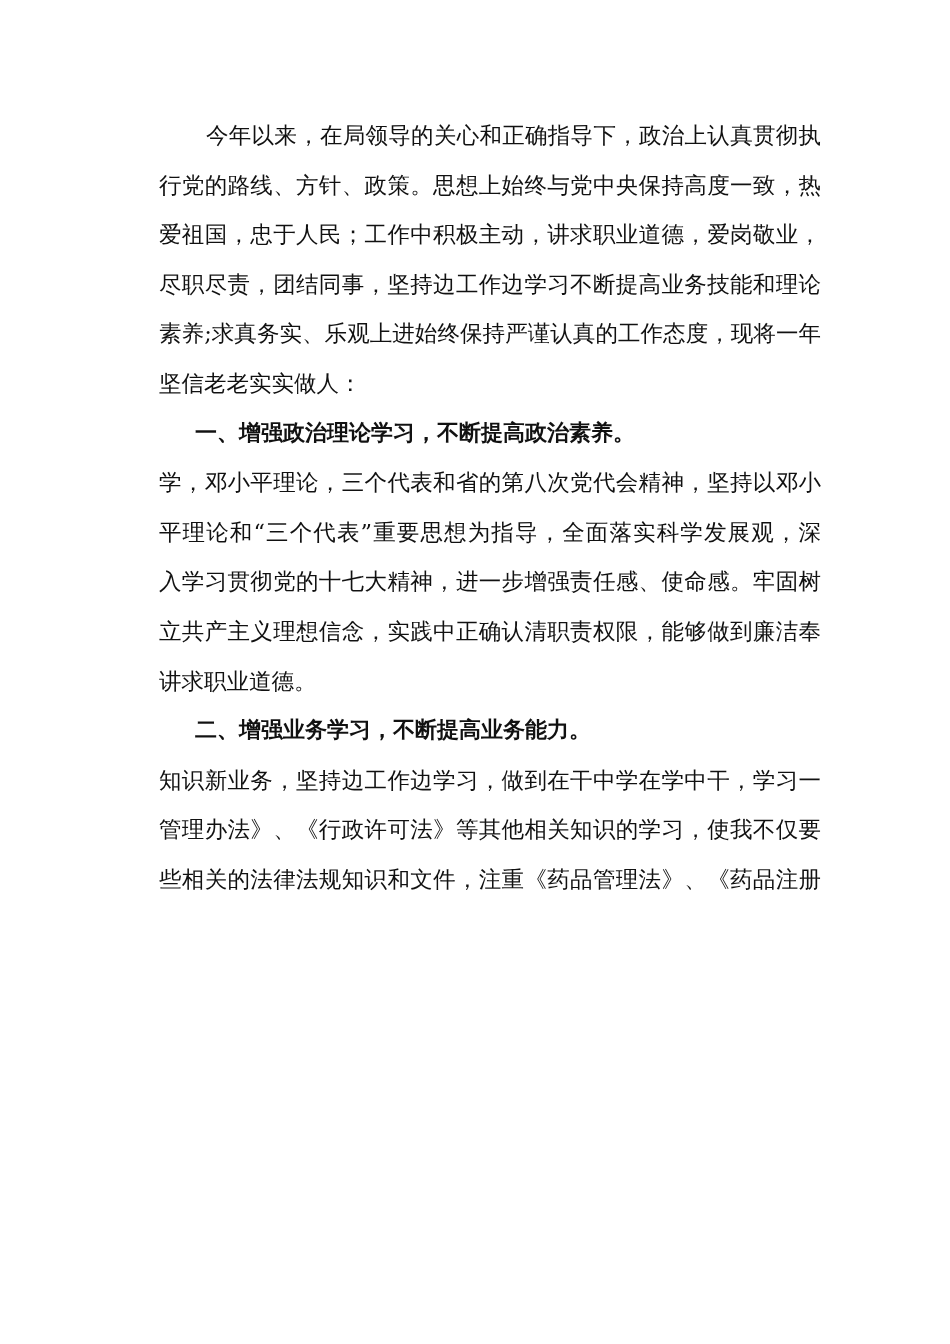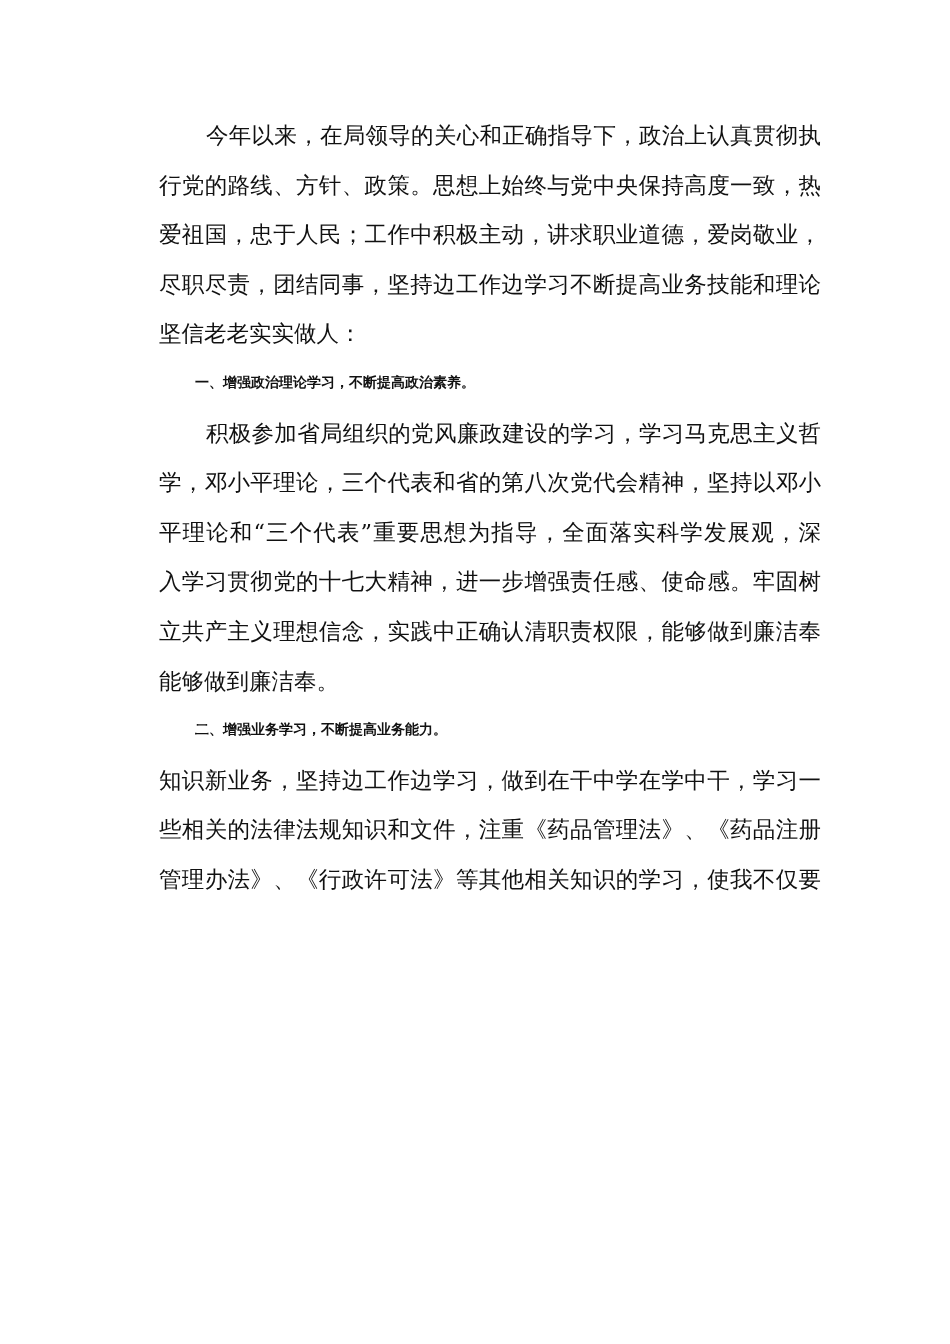--- a/index.html
+++ b/index.html
@@ -36,48 +36,48 @@
       text-align-last: left;
     }
     .line.indent {
       padding-left: 47px;
     }
     .line.heading {
       font-family: Liberation Serif, serif;
       font-weight: bold;
       padding-left: 36px;
       text-align-last: left;
-      font-size: 14px;
+      font-size: 22px;
     }
   </style>
 </head>
 <body>
 
 <div class="page">
 
   <div>
     <span class="line indent">今年以来，在局领导的关心和正确指导下，政治上认真贯彻执</span>
     <span class="line">行党的路线、方针、政策。思想上始终与党中央保持高度一致，热</span>
     <span class="line">爱祖国，忠于人民；工作中积极主动，讲求职业道德，爱岗敬业，</span>
     <span class="line">尽职尽责，团结同事，坚持边工作边学习不断提高业务技能和理论</span>
+    <span class="line">素养;求真务实、乐观上进始终保持严谨认真的工作态度，现将一年</span>
     <span class="line last">坚信老老实实做人：</span>
   </div>
 
   <span class="line heading">一、增强政治理论学习，不断提高政治素养。</span>
 
   <div>
-    <span class="line indent">积极参加省局组织的党风廉政建设的学习，学习马克思主义哲</span>
     <span class="line">学，邓小平理论，三个代表和省的第八次党代会精神，坚持以邓小</span>
     <span class="line">平理论和“三个代表”重要思想为指导，全面落实科学发展观，深</span>
     <span class="line">入学习贯彻党的十七大精神，进一步增强责任感、使命感。牢固树</span>
     <span class="line">立共产主义理想信念，实践中正确认清职责权限，能够做到廉洁奉</span>
-    <span class="line last">能够做到廉洁奉。</span>
+    <span class="line last">讲求职业道德。</span>
   </div>
 
   <span class="line heading">二、增强业务学习，不断提高业务能力。</span>
 
   <div>
     <span class="line">知识新业务，坚持边工作边学习，做到在干中学在学中干，学习一</span>
+    <span class="line">管理办法》、《行政许可法》等其他相关知识的学习，使我不仅要</span>
     <span class="line">些相关的法律法规知识和文件，注重《药品管理法》、《药品注册</span>
-    <span class="line">管理办法》、《行政许可法》等其他相关知识的学习，使我不仅要</span>
   </div>
 
 </div>
 
 </body></html>

